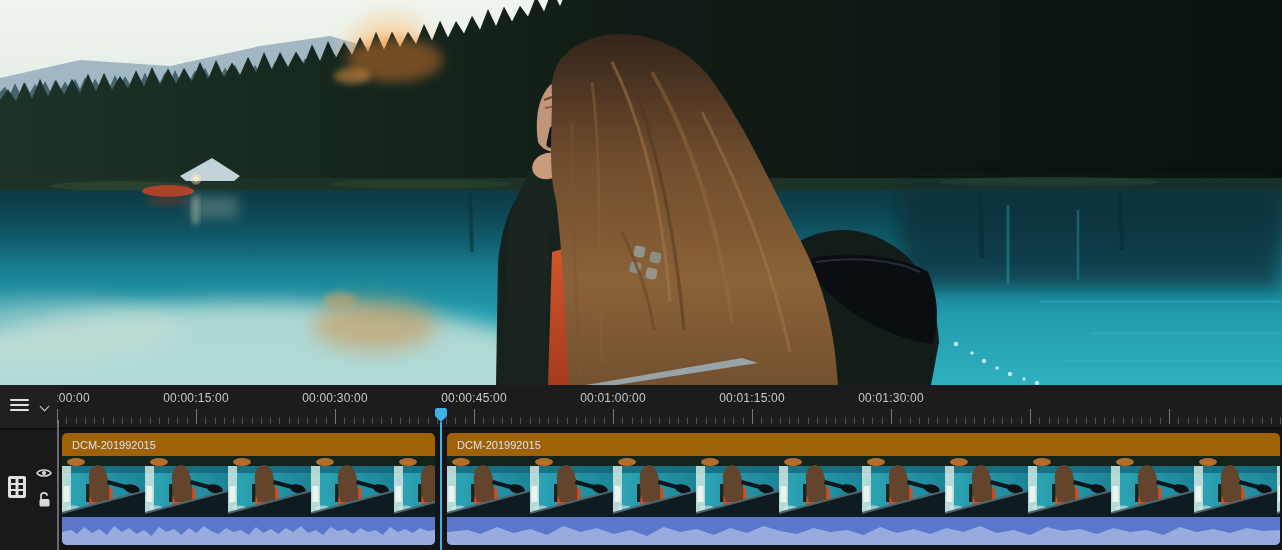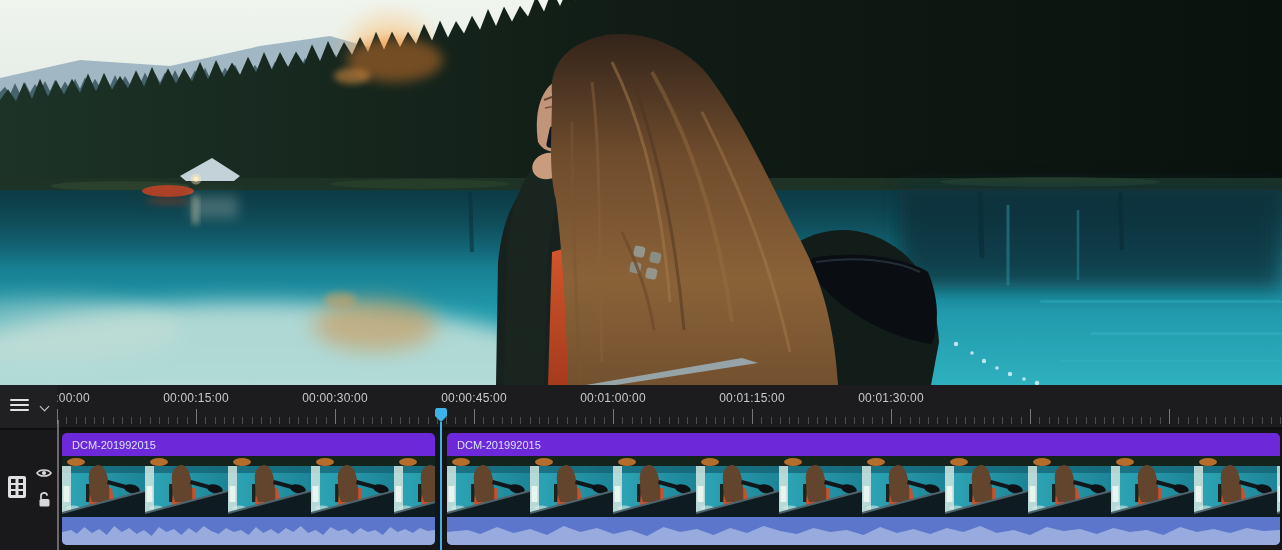--- a/index.html
+++ b/index.html
@@ -23,21 +23,21 @@
   .gutter-bottom{position:absolute;left:0;top:45px;width:57px;height:120px;background:#19191b;}
   .hamburger{position:absolute;left:10px;top:14px;width:19px;height:13px;cursor:pointer;}
   .hamburger i{position:absolute;left:0;width:19px;height:2px;background:#e2e2e2;border-radius:1px;}
   .hamburger i:nth-child(1){top:0;} .hamburger i:nth-child(2){top:5px;} .hamburger i:nth-child(3){top:10px;}
   .chevron{position:absolute;left:40px;top:18px;width:8px;height:8px;}
   .chevron:before{content:"";position:absolute;left:1px;top:0;width:6px;height:6px;
      border-right:1.6px solid #cfcfcf;border-bottom:1.6px solid #cfcfcf;transform:rotate(45deg);}
 
   .track-divider{position:absolute;left:57px;top:35px;width:2px;height:130px;background:#8e8e90;opacity:.7;z-index:4;}
 
-  .clip{position:absolute;top:48px;height:112px;background:#6d28d9;border-radius:5px;overflow:hidden;z-index:2;}
+  .clip{position:absolute;top:48px;height:112px;background:#a16207;border-radius:5px;overflow:hidden;z-index:2;}
   .clip-header{position:absolute;left:0;top:0;right:0;height:23px;line-height:24px;padding-left:10px;
                font-size:11px;color:#d6e2f6;white-space:nowrap;overflow:hidden;}
   .filmstrip{position:absolute;left:0;top:23px;right:0;height:61px;overflow:hidden;background:#17454f;}
   .audio{position:absolute;left:0;bottom:0;right:0;height:28px;background:#5b76ca;}
   .audio svg{position:absolute;left:0;top:0;width:100%;height:100%;}
 
   .playhead-marker{position:absolute;top:23px;width:12px;height:14px;background:#3db2e8;z-index:6;
      clip-path:polygon(12% 0,88% 0,100% 10%,100% 58%,50% 100%,0 58%,0 10%);}
   .playhead-line{position:absolute;top:37px;width:2px;height:128px;background:#3db2e8;z-index:6;}
 

